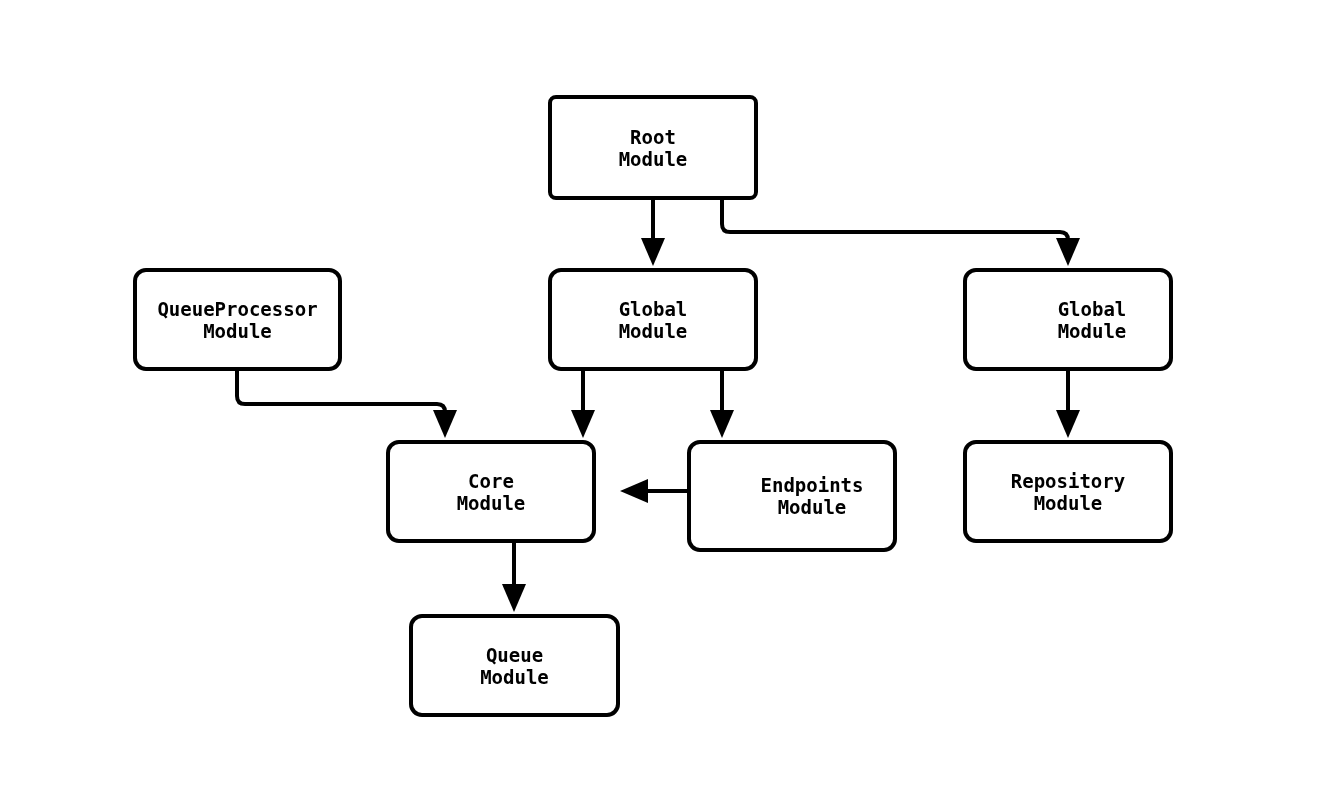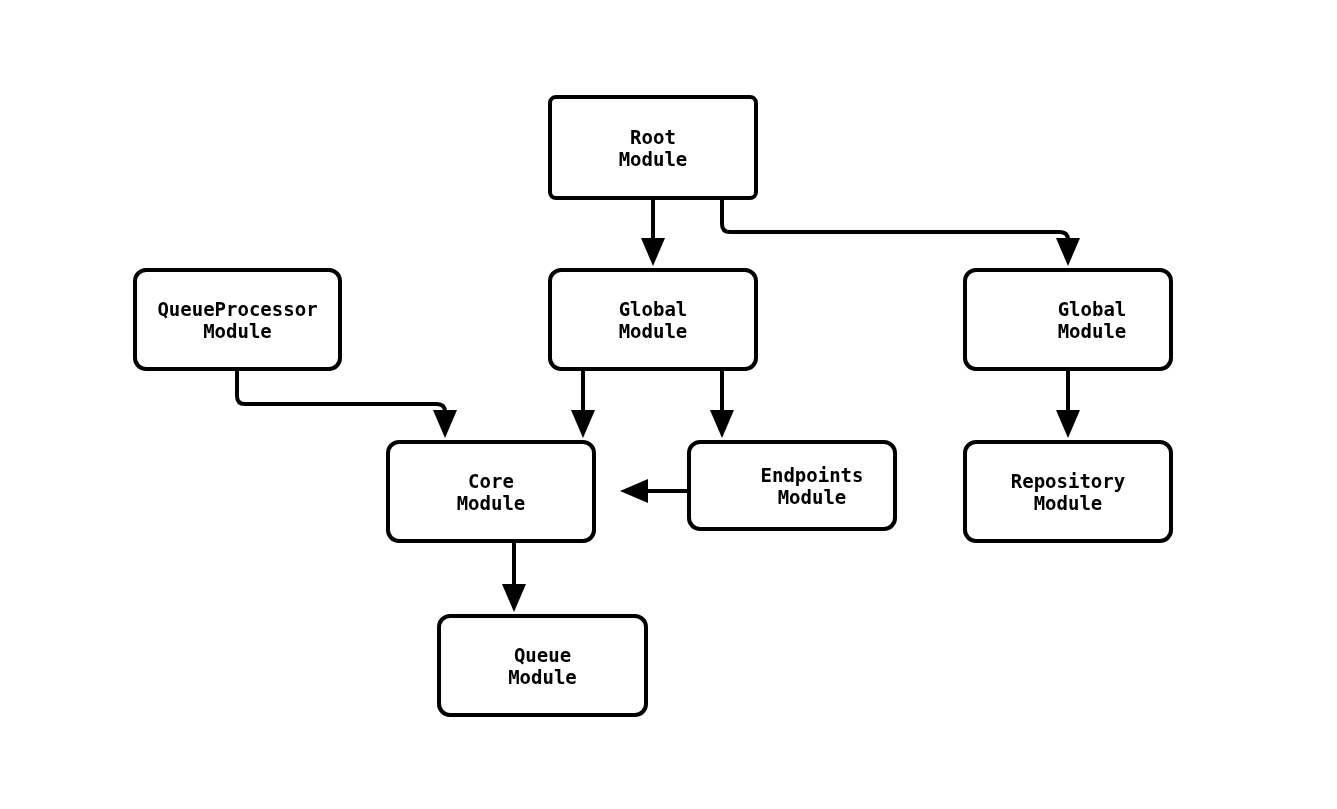--- a/index.html
+++ b/index.html
@@ -132,28 +132,28 @@
   <div class="node-box" style="left:963px; top:268px; width:210px; height:103px;padding-left:48px;">
     <span class="node-label">Global</span>
     <span class="node-label">Module</span>
   </div>
 
   <div class="node-box" style="left:386px; top:440px; width:210px; height:103px;">
     <span class="node-label">Core</span>
     <span class="node-label">Module</span>
   </div>
 
-  <div class="node-box" style="left:687px; top:440px; width:210px; height:91px;padding-left:40px;">
+  <div class="node-box" style="left:687px; top:440px; width:210px; height:112px;padding-left:40px;">
     <span class="node-label">Endpoints</span>
     <span class="node-label">Module</span>
   </div>
 
   <div class="node-box" style="left:963px; top:440px; width:210px; height:103px;">
     <span class="node-label">Repository</span>
     <span class="node-label">Module</span>
   </div>
 
-  <div class="node-box" style="left:409px; top:614px; width:211px; height:103px;margin-left:28px;">
+  <div class="node-box" style="left:409px; top:614px; width:211px; height:103px;">
     <span class="node-label">Queue</span>
     <span class="node-label">Module</span>
   </div>
 
 </div>
 
 </body></html>

